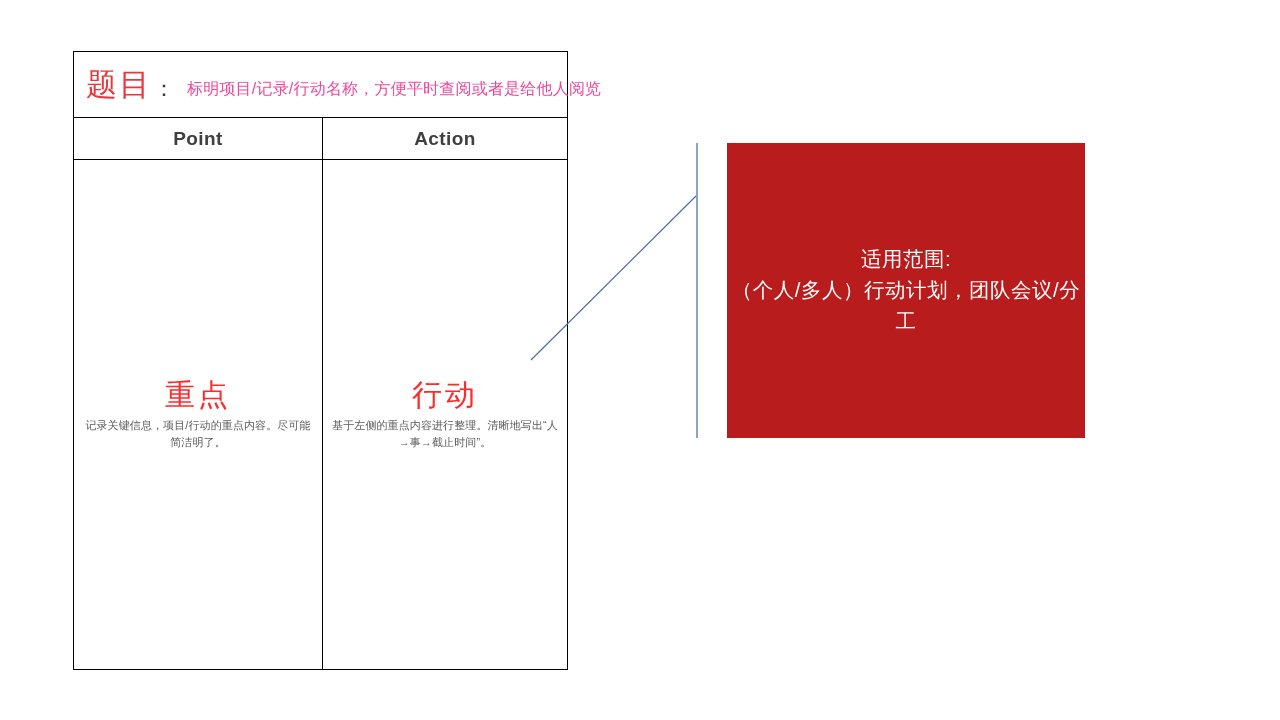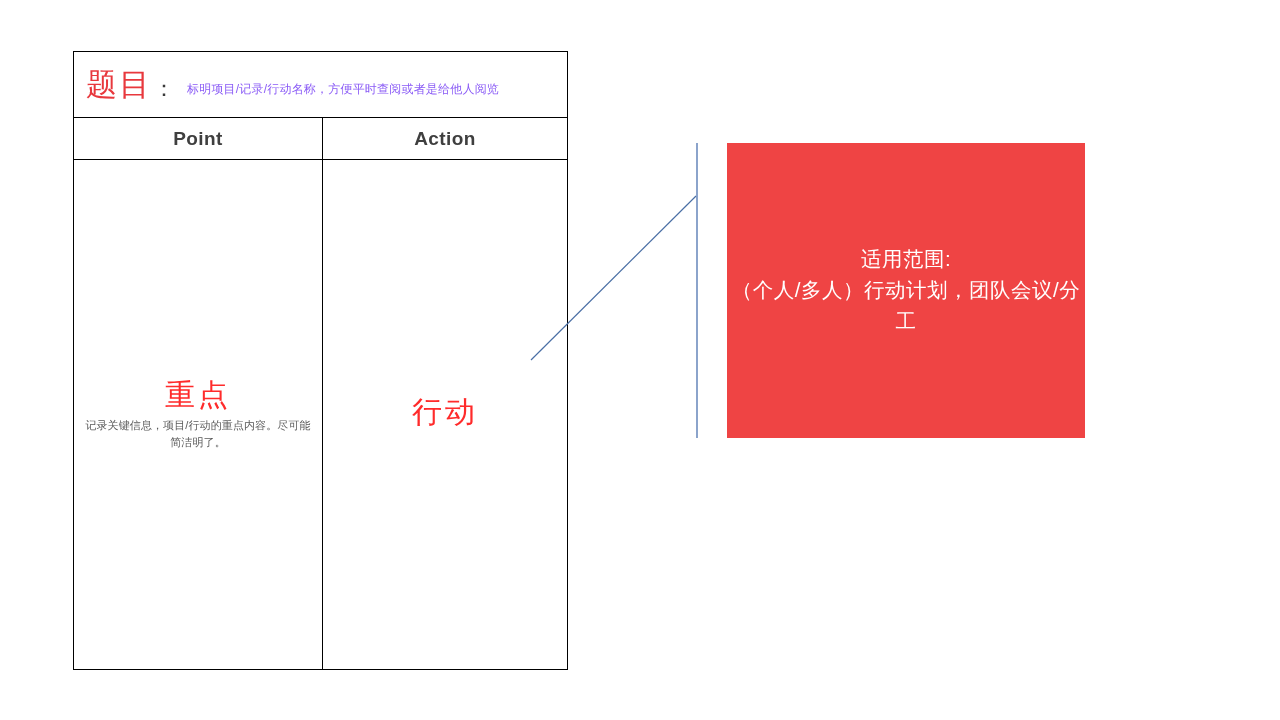--- a/index.html
+++ b/index.html
@@ -58,22 +58,22 @@
   }
   .title-colon {
     font-size: 22px;
     color: #3a3a3a;
     margin-left: 1px;
     margin-right: 12px;
     position: relative;
     top: 4px;
   }
   .title-sub {
-    font-size: 12px;
-    color: #8b5cf6;
+    font-size: 16px;
+    color: #ec4899;
     white-space: nowrap;
     letter-spacing: 0.2px;
     position: relative;
     top: 5px;
   }
 
   
   .header-row {
     position: absolute;
     left: 0;
@@ -154,21 +154,21 @@
     pointer-events: none;
   }
 
   
   #scope-box {
     position: absolute;
     left: 727px;
     top: 143px;
     width: 358px;
     height: 295px;
-    background: #ef4444;
+    background: #b91c1c;
     display: flex;
     align-items: center;
     justify-content: center;
     box-sizing: border-box;
     padding: 0 4px;
   }
   #scope-text {
     color: #ffffff;
     font-size: 20.5px;
     line-height: 1.5;
@@ -197,20 +197,21 @@
 
     <div class="body-row">
 
       <div class="body-cell left">
         <div class="cell-heading">重点</div>
         <div class="cell-desc">记录关键信息，项目/行动的重点内容。尽可能简洁明了。</div>
       </div>
 
       <div class="body-cell right">
         <div class="cell-heading">行动</div>
+        <div class="cell-desc">基于左侧的重点内容进行整理。清晰地写出“人→事→截止时间”。</div>
       </div>
 
     </div>
   </div>
 
   <svg id="connector-svg" viewBox="0 0 1280 720" xmlns="http://www.w3.org/2000/svg">
     <line x1="531" y1="360" x2="696" y2="196" stroke="#4A6FA5" stroke-width="1.2"></line>
     <line x1="697" y1="143" x2="697" y2="438" stroke="#6E8DBE" stroke-width="1.6"></line>
   </svg>
 

